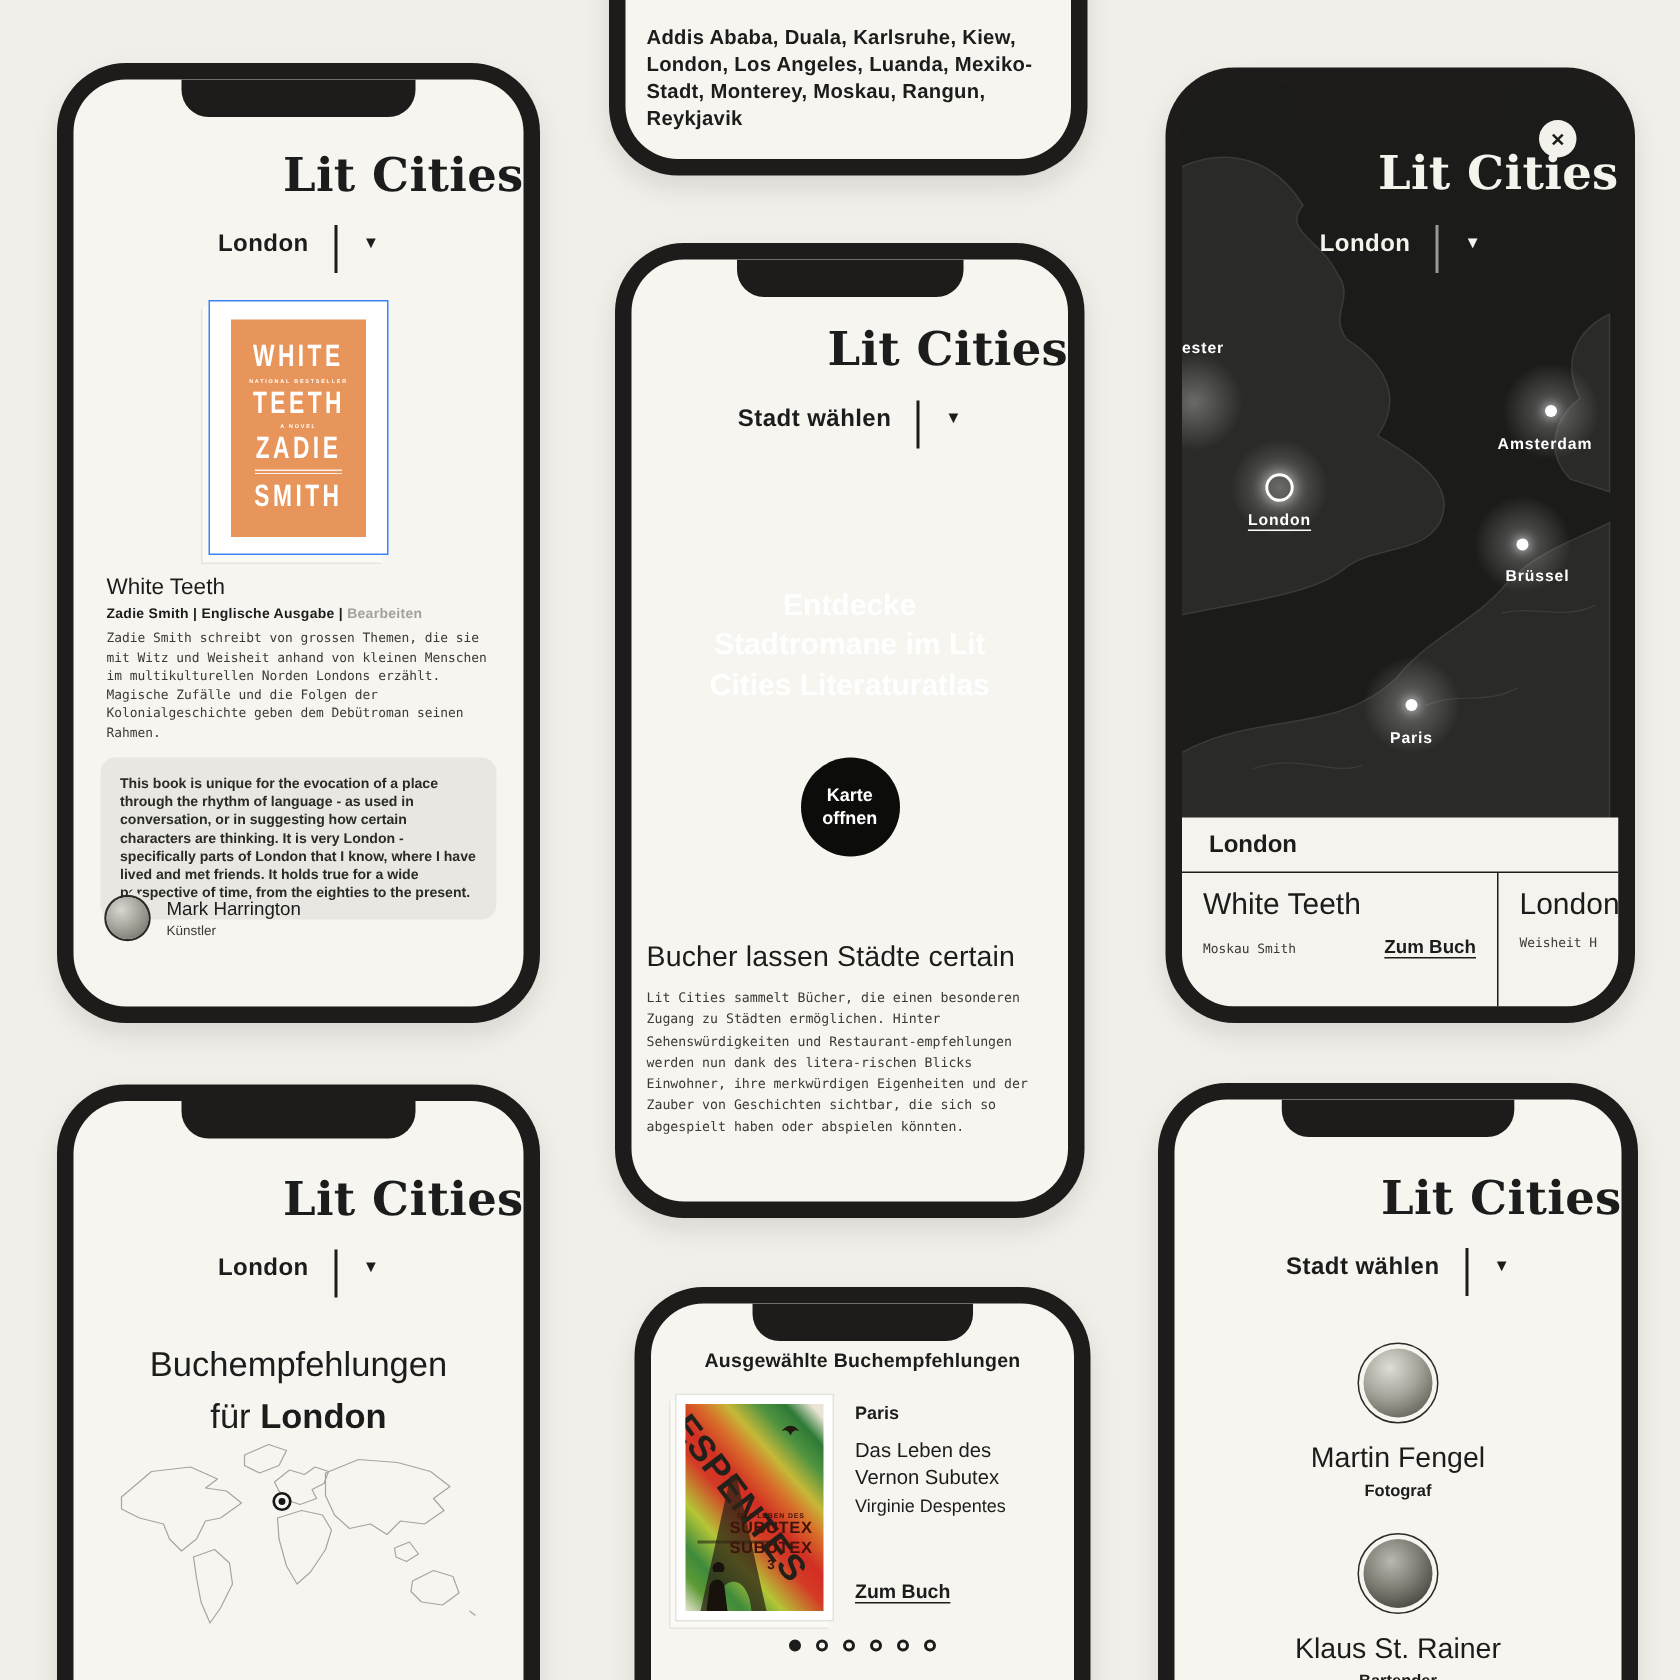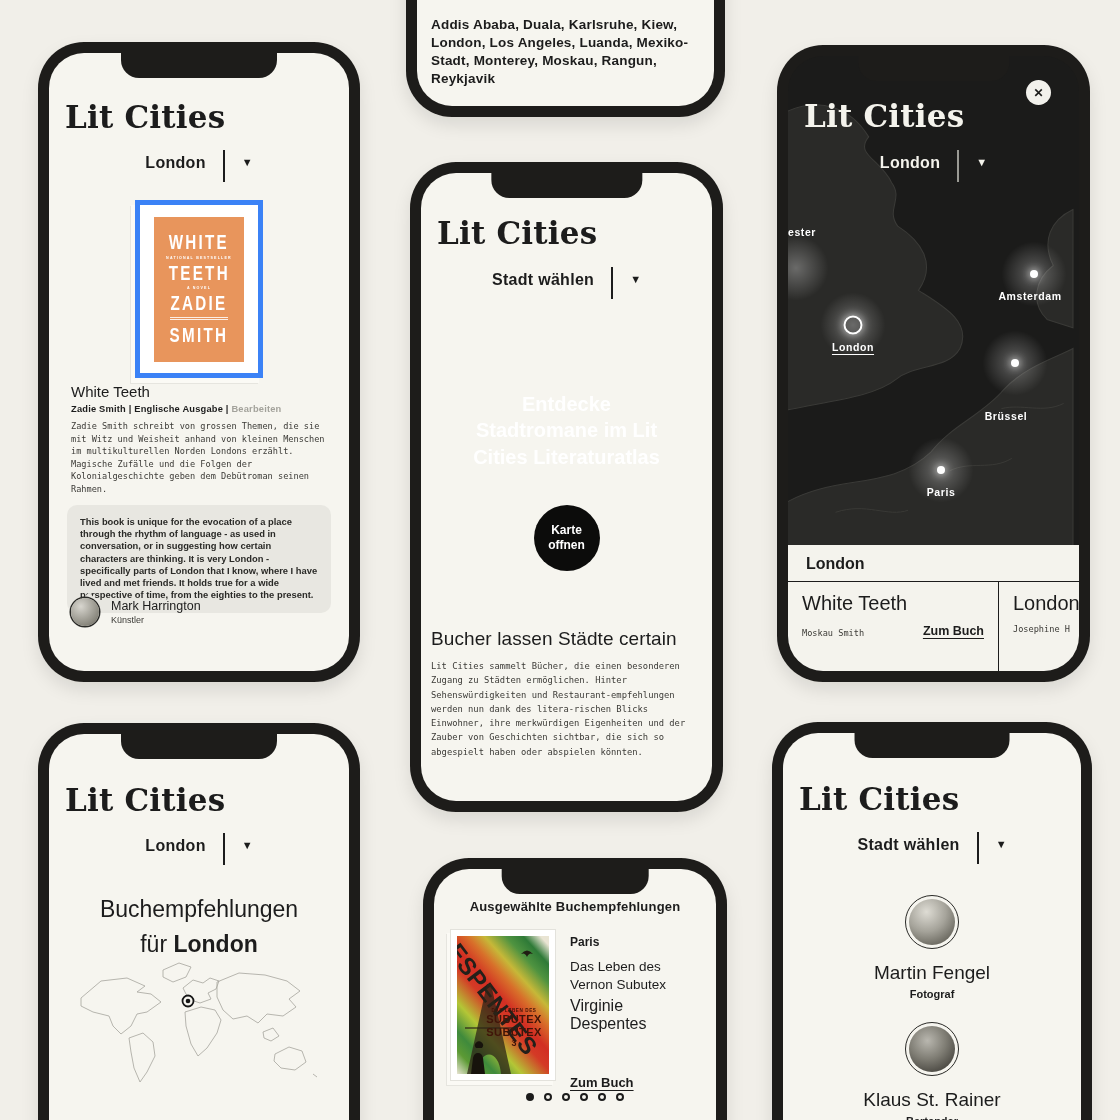--- a/index.html
+++ b/index.html
@@ -6,31 +6,31 @@
   .canvas{position:relative;width:1120px;height:1120px;background:#f1efe9;overflow:hidden;
           font-family:"Liberation Sans",sans-serif;color:#1c1c1c;}
   
   .phone{position:absolute;background:#1d1c1a;border-radius:46px;padding:11px;
          box-shadow:0 8px 18px rgba(0,0,0,.10);}
   .screen{position:relative;width:100%;height:100%;background:#f6f5ef;border-radius:35px;overflow:hidden;}
   .screen.dark{background:#1b1b1a;color:#f4f3ec;}
   .notch{position:absolute;top:0;left:50%;transform:translateX(-50%);width:52%;height:25px;
          background:#1d1c1a;border-radius:0 0 18px 18px;z-index:9;}
   
-  .app-title{position:absolute;left:0;right:0;text-align:left;
-             font-family:"DejaVu Serif","Liberation Serif",serif;font-weight:700;font-size:31px;letter-spacing:.2px;padding-left:16px;}
+  .app-title{position:absolute;left:0;right:0;text-align:right;
+             font-family:"DejaVu Serif","Liberation Serif",serif;font-weight:700;font-size:31px;letter-spacing:.2px;}
   .selector{position:absolute;left:0;right:0;display:flex;align-items:flex-start;justify-content:center;cursor:pointer;}
   .selector .label{font-weight:700;font-size:16px;letter-spacing:.3px;padding-top:4px;}
   .selector .divider{width:2px;height:32px;background:#1c1c1c;margin:0 17px;}
   .dark .selector .divider{background:#9a9a94;}
   .selector .arrow{font-size:11px;padding-top:6px;}
   
   .p1-title{top:46px;} .p1-selector{top:97px;}
   .cover-frame{position:absolute;left:50%;transform:translateX(-50%);top:147px;width:118px;height:168px;
-               background:#ffffff;border:5px solid #3b82f6;box-shadow:-4px 5px 0 #fbfaf5,-5px 6px 0 #e6e5df;
+               background:#ffffff;border:1px solid #3b82f6;box-shadow:-4px 5px 0 #fbfaf5,-5px 6px 0 #e6e5df;
                display:flex;align-items:center;justify-content:center;cursor:pointer;}
   .cover-orange{width:90px;height:145px;background:#e8955c;display:flex;flex-direction:column;align-items:center;
                 justify-content:center;color:#fff;text-align:center;}
   .cov-big{font-weight:700;font-size:16.5px;letter-spacing:2.5px;transform:scale(.92,1.25);line-height:1.35;}
   .cov-tiny{font-weight:700;font-size:3.6px;letter-spacing:1.2px;margin:2px 0;}
   .cov-rule{width:58px;height:4px;margin:3px 0;
             background:repeating-linear-gradient(to bottom,rgba(255,255,255,.85) 0 .7px,transparent .7px 2.2px);}
   .book-title{position:absolute;left:22px;top:330px;font-size:15px;font-weight:500;}
   .book-meta{position:absolute;left:22px;top:351px;font-size:9.3px;font-weight:700;letter-spacing:.2px;}
   .book-meta .edit{color:#a3a29b;font-weight:600;cursor:pointer;}
@@ -98,21 +98,21 @@
              background:linear-gradient(48deg,#e9e4d3 0%,#5c9a34 10%,#3f8a3c 18%,#b4c636 30%,#d43a26 44%,#d22e23 52%,#d86f2a 62%,#c6b838 70%,#4f9340 80%,#2e7a37 88%,#e9e4d3 96%);}
   .despentes{position:absolute;left:-4px;top:-12px;font-weight:700;font-size:24px;letter-spacing:.5px;color:#23201a;
              transform:rotate(53deg);transform-origin:top left;}
   .vernon-block{position:absolute;left:28px;top:72px;width:58px;text-align:center;color:#401408;font-weight:700;}
   .vb-small{font-size:4.6px;letter-spacing:.6px;}
   .vb-big{font-size:11px;line-height:1.15;letter-spacing:.4px;}
   .vb-num{font-size:9px;}
   .car-info{position:absolute;left:136px;right:14px;top:66px;display:flex;flex-direction:column;align-items:flex-start;}
   .ci-city{font-size:12px;font-weight:700;}
   .ci-title{font-size:13.5px;font-weight:500;line-height:1.3;margin-top:9px;}
-  .ci-author{font-size:16px;font-weight:500;margin-top:4px;}
+  .ci-author{font-size:12px;font-weight:500;margin-top:4px;}
   .ci-link{font-size:13px;font-weight:700;text-decoration:underline;text-underline-offset:3px;margin-top:42px;cursor:pointer;}
   .dots{position:absolute;left:0;right:0;top:224px;display:flex;justify-content:center;gap:10px;}
   .dot{width:8px;height:8px;border-radius:50%;border:2px solid #1c1c1c;box-sizing:border-box;cursor:pointer;}
   .dot.filled{background:#1c1c1c;}
   
   .p7-title{top:48px;} .p7-selector{top:99px;}
   .person{position:absolute;left:0;right:0;display:flex;flex-direction:column;align-items:center;cursor:pointer;}
   .portrait{width:54px;height:54px;border-radius:50%;border:1.5px solid #2a2a27;padding:3px;box-sizing:border-box;}
   .portrait .ph{width:100%;height:100%;border-radius:50%;
                 background:radial-gradient(circle at 38% 28%,#dedcd4,#a5a39a 45%,#6a685f 80%,#4c4a44);}
@@ -199,21 +199,21 @@
       <div class="glow" style="left:246px;top:218px;"></div>
       <div class="glow" style="left:65px;top:269px;"></div>
       <div class="glow" style="left:227px;top:307px;"></div>
       <div class="glow" style="left:153px;top:414px;"></div>
       <div class="m-label" style="left:14px;top:170px;">ester</div>
       <div class="m-dot" style="left:246px;top:218px;"></div>
       <div class="m-label" style="left:242px;top:234px;">Amsterdam</div>
       <div class="m-ring" style="left:65px;top:269px;"></div>
       <div class="m-label sel" style="left:65px;top:285px;">London</div>
       <div class="m-dot" style="left:227px;top:307px;"></div>
-      <div class="m-label" style="left:218px;top:322px;margin-top:32px;">Brüssel</div>
+      <div class="m-label" style="left:237px;top:322px;">Brüssel</div>
       <div class="m-dot" style="left:153px;top:414px;"></div>
       <div class="m-label" style="left:153px;top:430px;">Paris</div>
       <div class="close-btn">✕</div>
       <div class="app-title p4-title">Lit Cities</div>
       <div class="selector p4-selector">
         <span class="label">London</span>
         <span class="divider"></span>
         <span class="arrow">▼</span>
       </div>
       <div class="map-panel">
@@ -222,21 +222,21 @@
           <div class="panel-card first">
             <div class="pc-title">White Teeth</div>
             <div class="pc-row">
               <span class="pc-author mono">Moskau Smith</span>
               <span class="pc-link">Zum Buch</span>
             </div>
           </div>
           <div class="panel-card clip">
             <div class="pc-title">London</div>
             <div class="pc-row">
-              <span class="pc-author mono">Josephine H</span>
+              <span class="pc-author mono">Weisheit H</span>
             </div>
           </div>
         </div>
       </div>
     </div>
   </div>
 
   <div class="phone" style="left:38px;top:723px;width:300px;height:618px;">
     <div class="screen">
       <div class="notch"></div>

